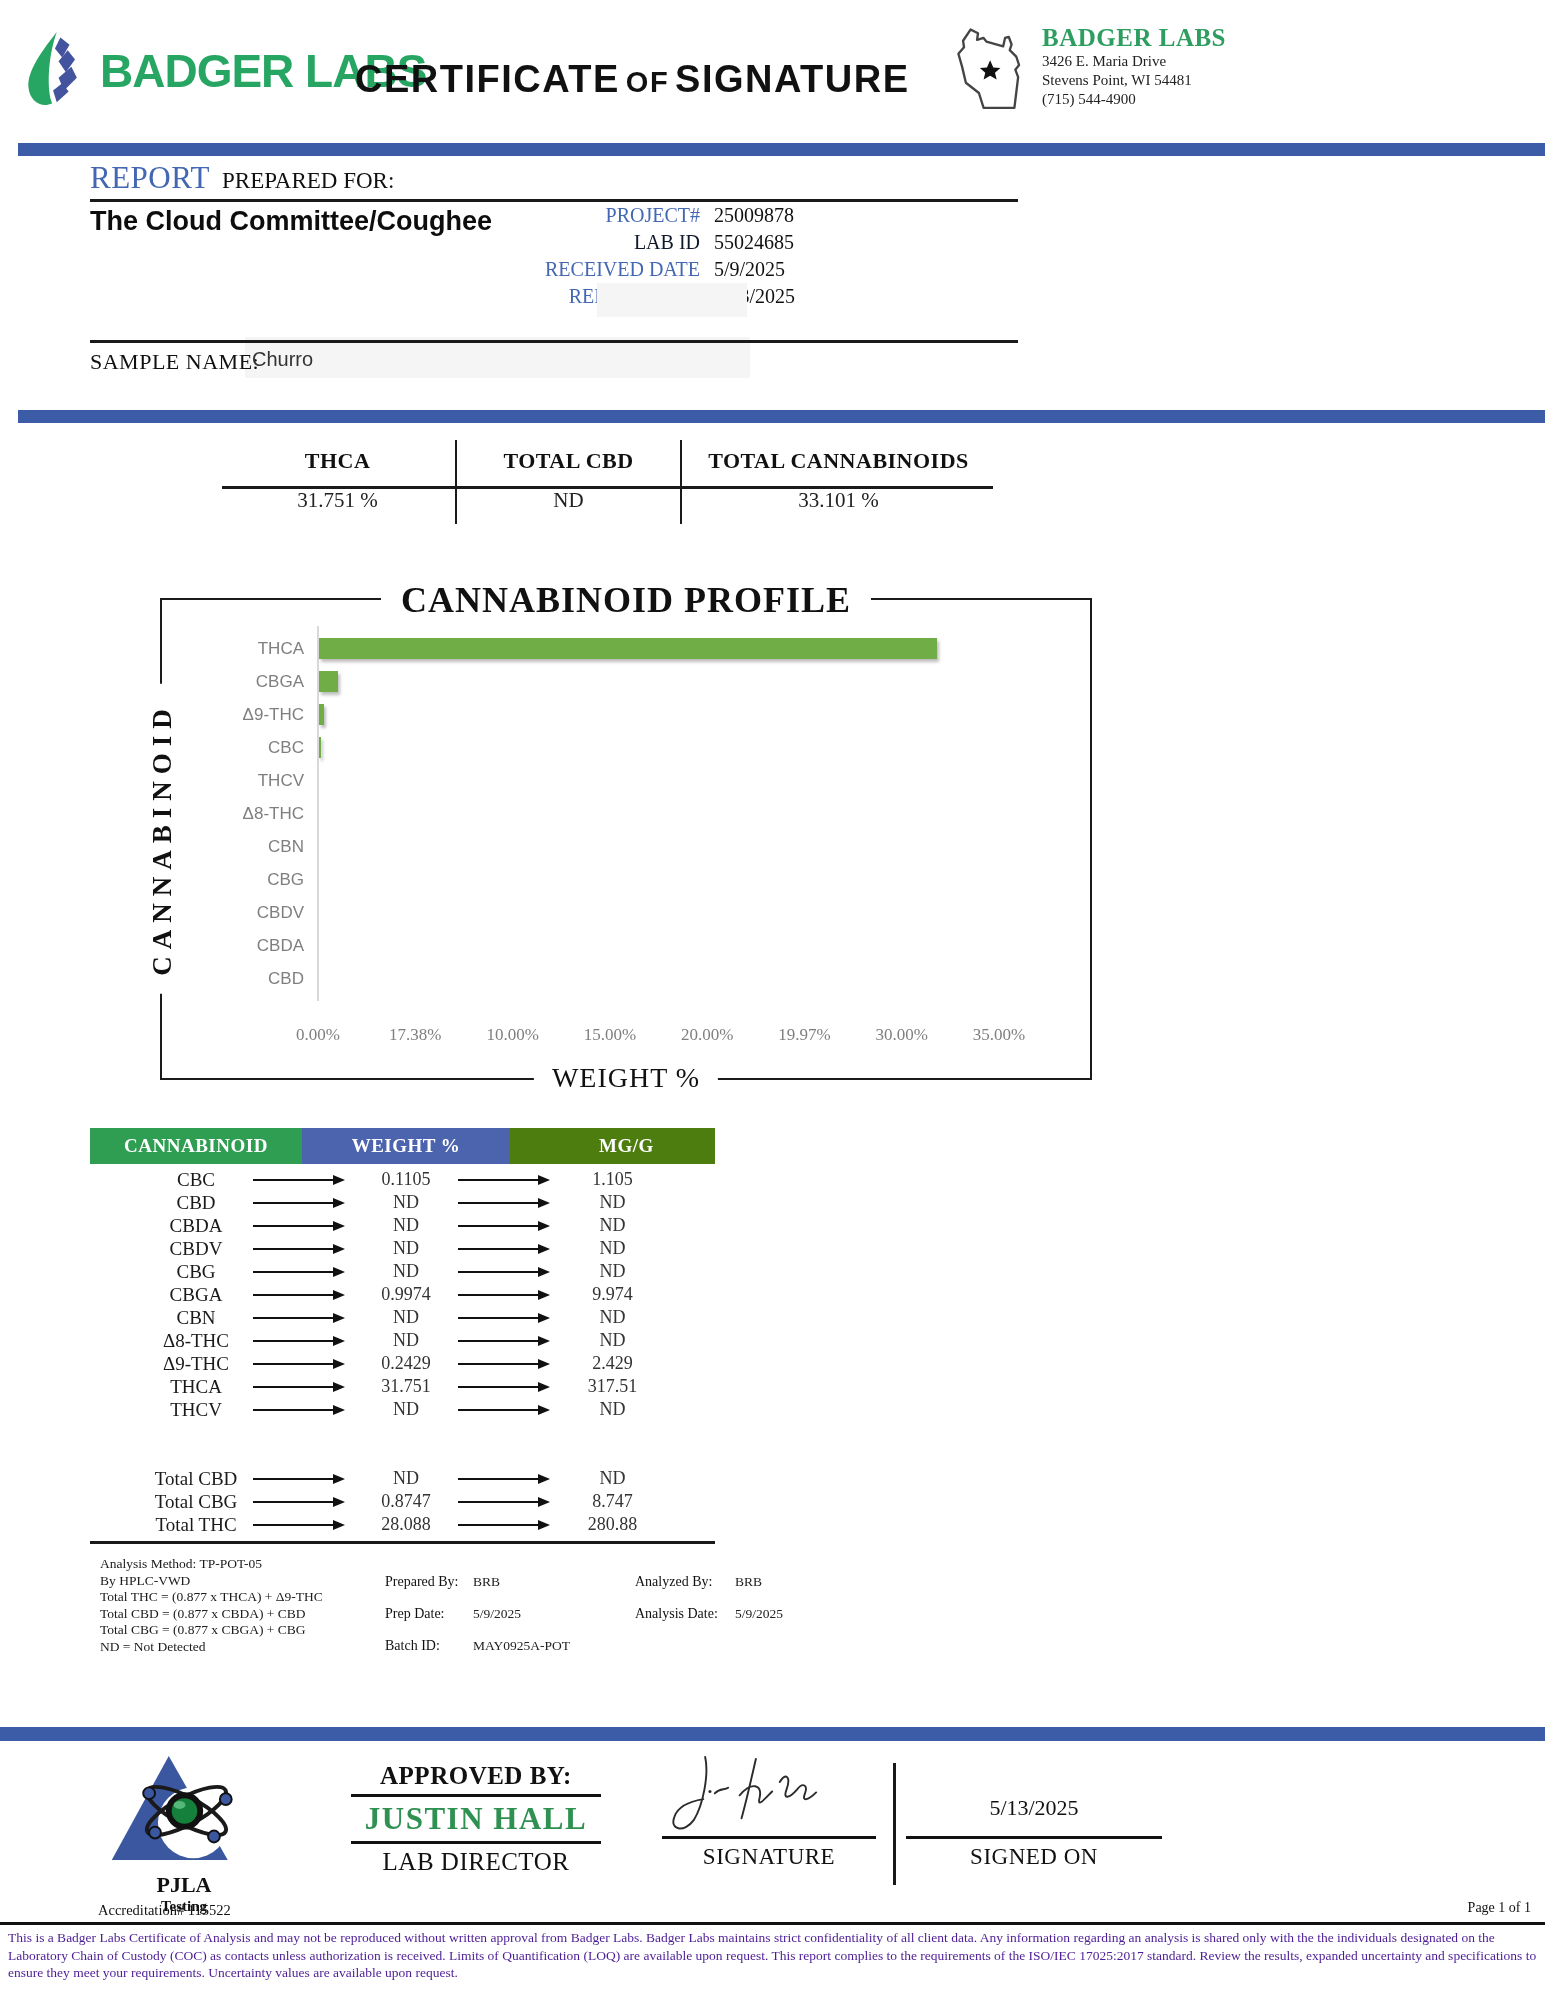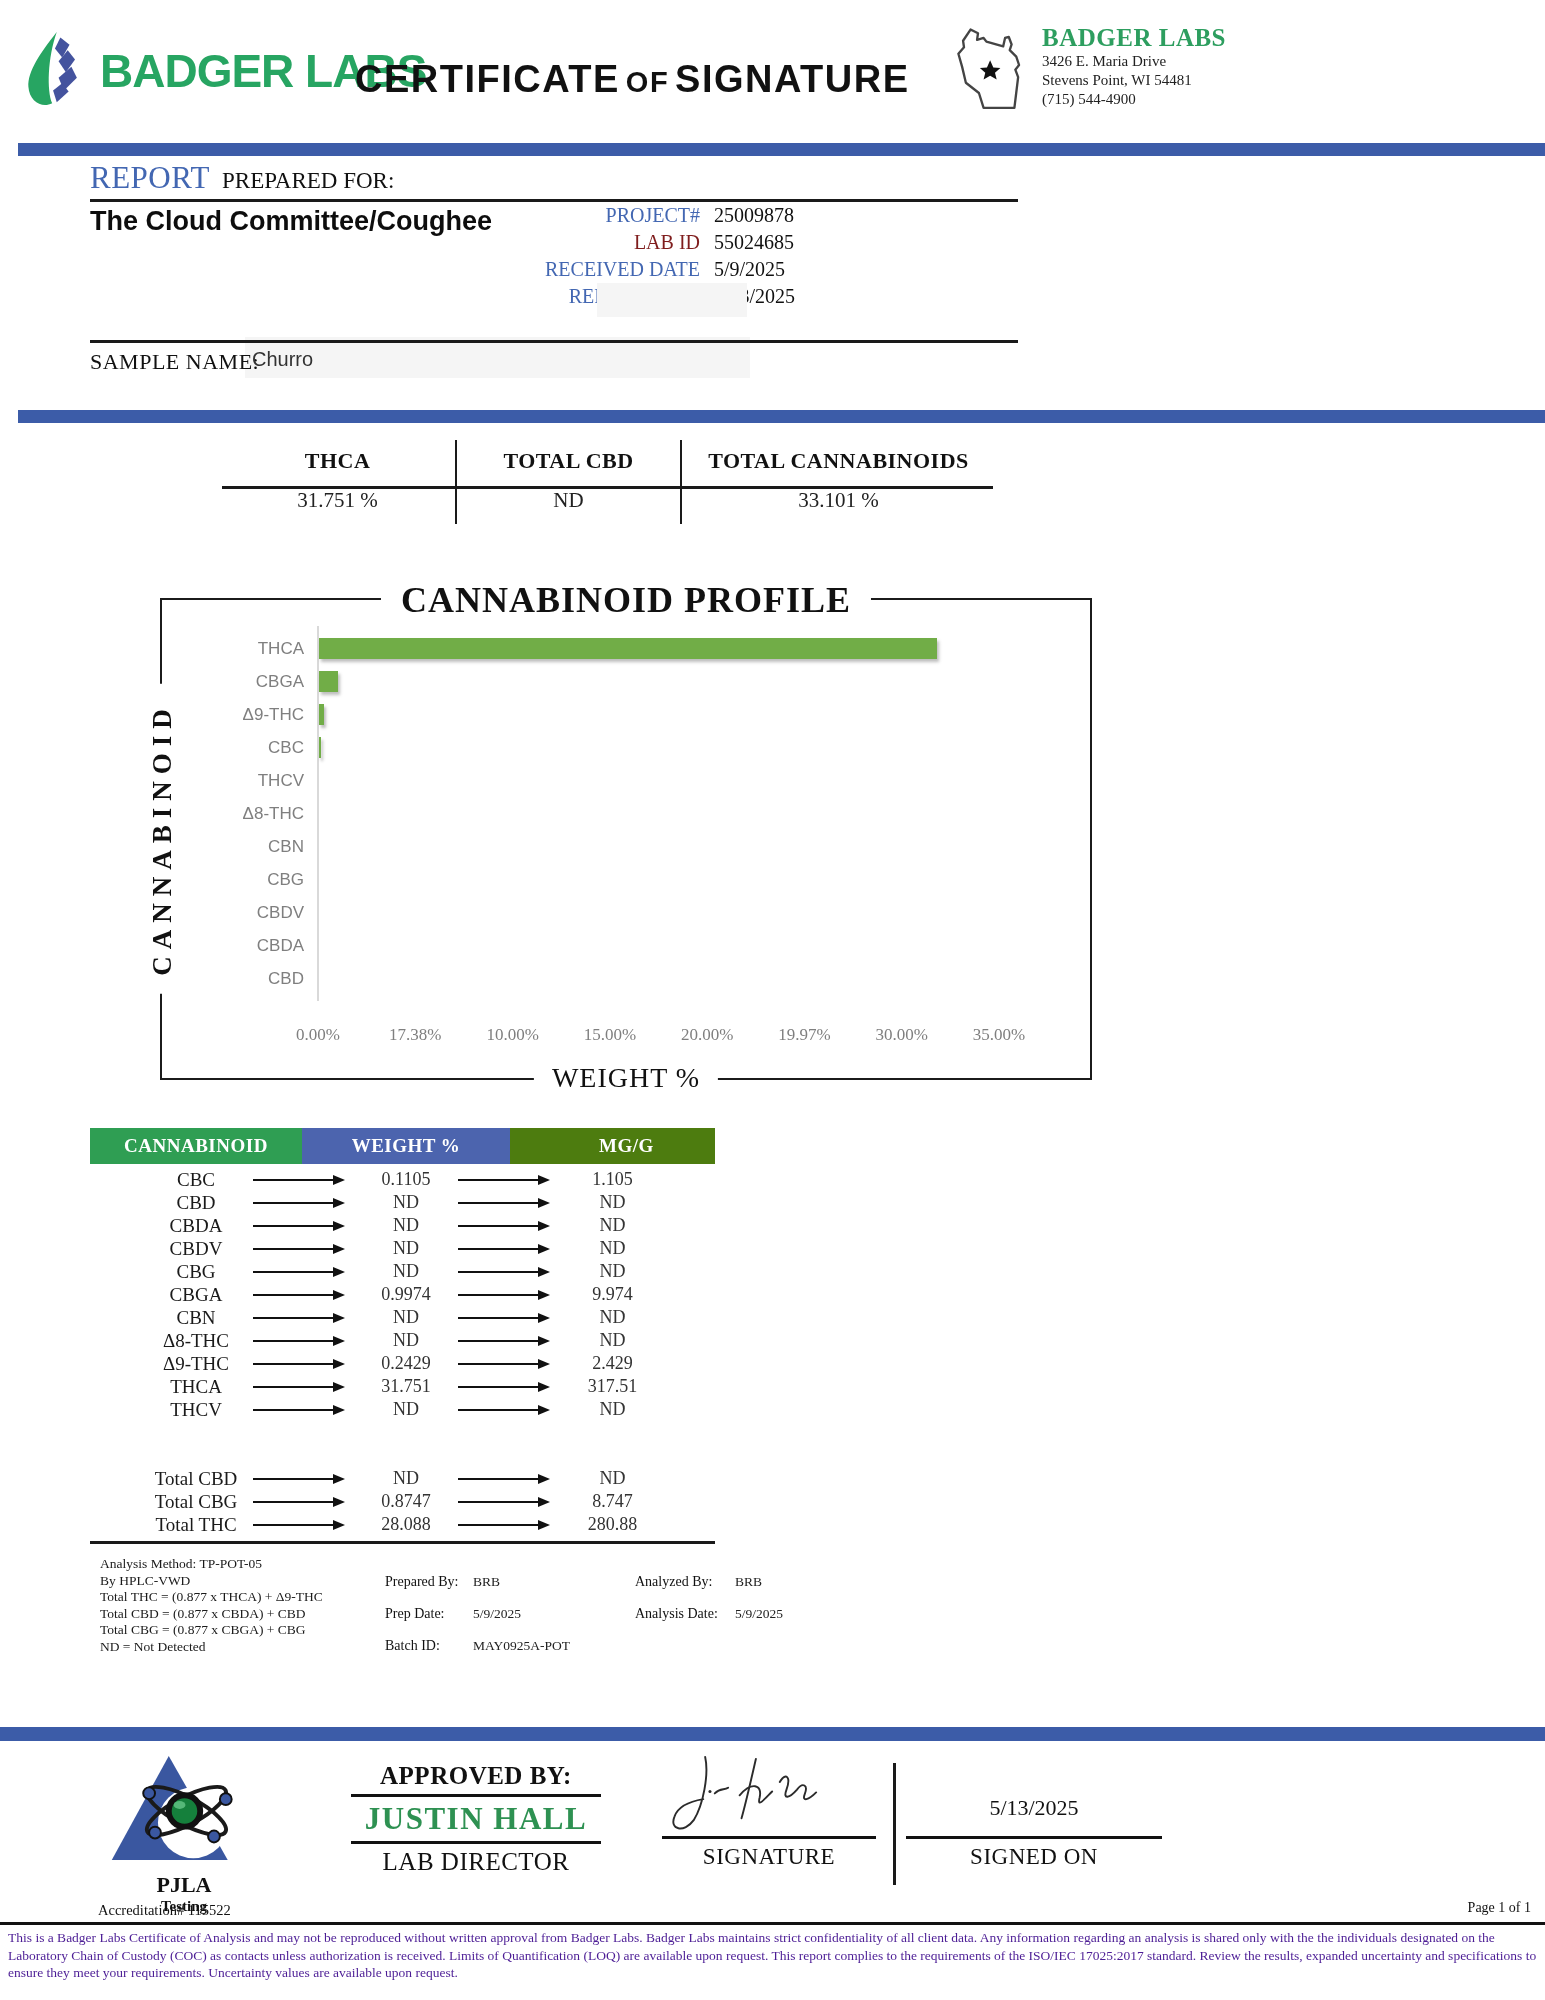--- a/index.html
+++ b/index.html
@@ -161,21 +161,21 @@
   <span id="prepared-word">PREPARED FOR:</span>
 </div>
 <div id="report-underline"></div>
 <div id="client-name">The Cloud Committee/Coughee</div>
 <div id="report-fields">
     <div class="field-row">
       <span class="field-label" style="color: rgb(67, 103, 178);">PROJECT#</span>
       <span class="field-value">25009878</span>
     </div>
     <div class="field-row">
-      <span class="field-label" style="color: #7f1d1d;">LAB ID</span>
+      <span class="field-label" style="color: #0f172a;">LAB ID</span>
       <span class="field-value">55024685</span>
     </div>
     <div class="field-row">
       <span class="field-label" style="color: rgb(67, 103, 178);">RECEIVED DATE</span>
       <span class="field-value">5/9/2025</span>
     </div>
     <div class="field-row">
       <span class="field-label" style="color: rgb(67, 103, 178);">REPORT DATE</span>
       <span class="field-value">5/13/2025</span>
     </div>

